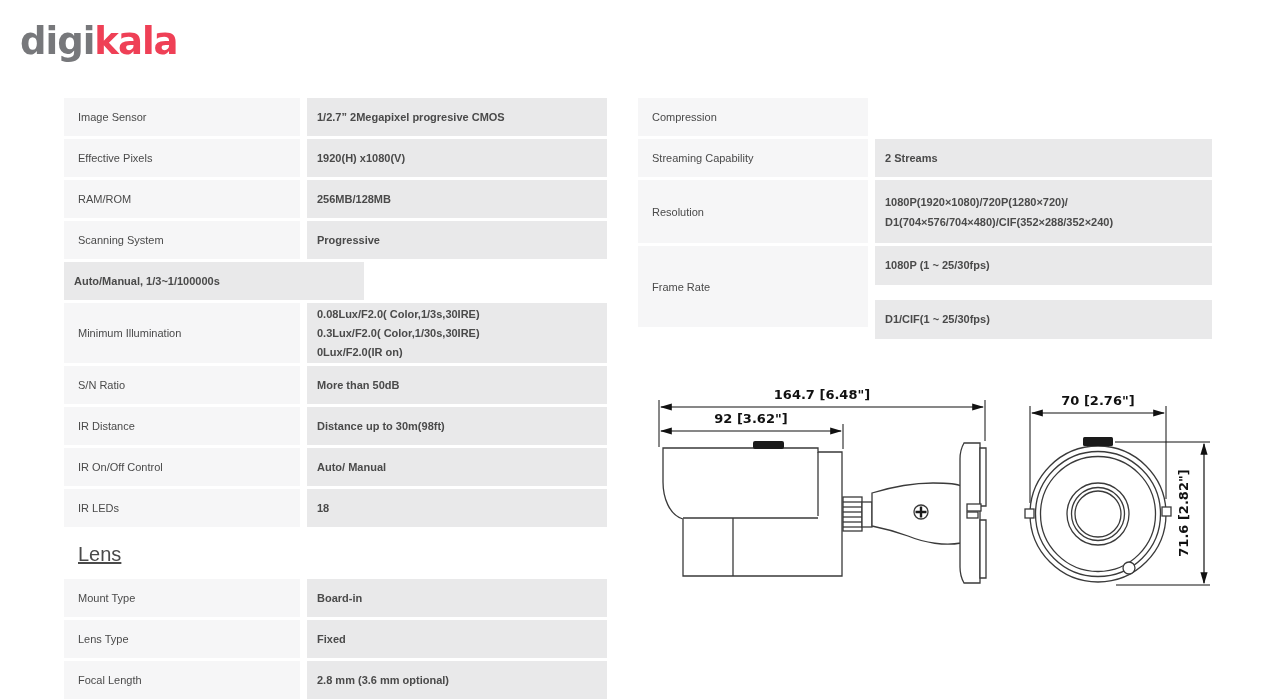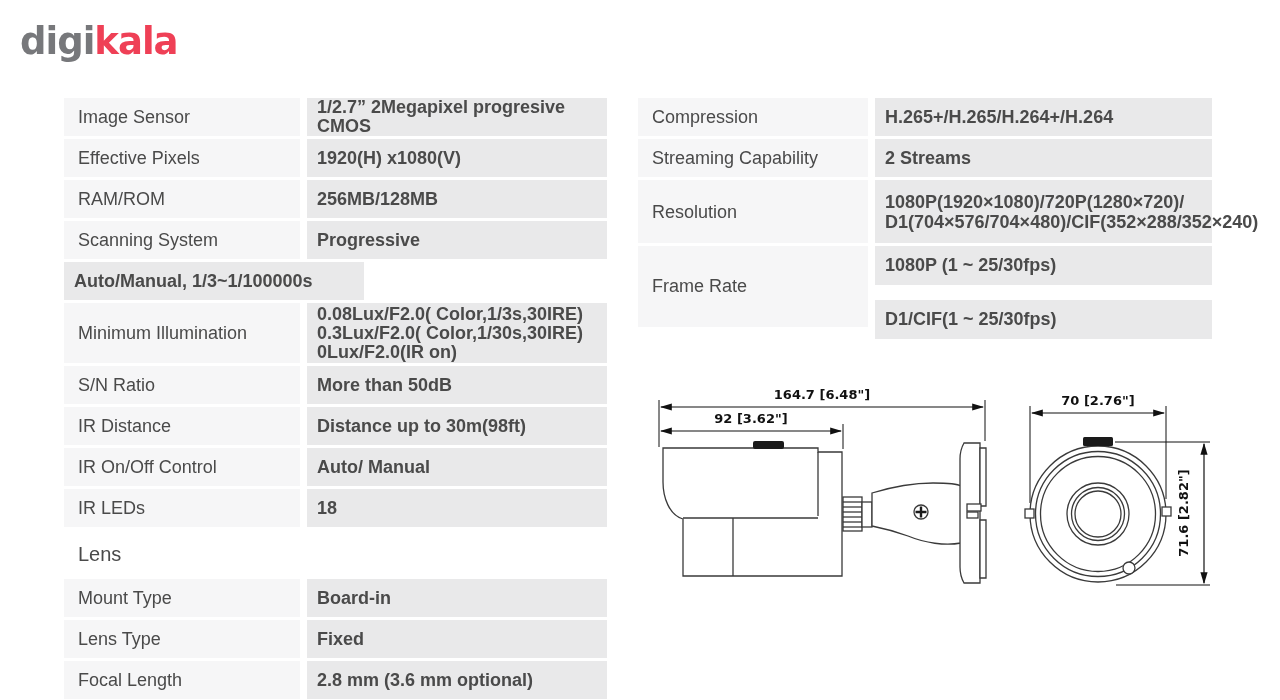--- a/index.html
+++ b/index.html
@@ -10,39 +10,39 @@
   .logo { position: absolute; left: 20px; top: 20px; font-size: 37px; font-weight: 700; letter-spacing: -1px; font-family: "DejaVu Sans", sans-serif; text-align: center; }
   .logo-digi { color: #77787b; }
   .logo-kala { color: #ef4056; }
 
   
   .spec-table { position: absolute; top: 98px; }
   .spec-table.left  { left: 64px;  width: 543px; }
   .spec-table.right { left: 638px; width: 574px; }
 
   .row { display: flex; margin-bottom: 3px; }
-  .cell { display: flex; align-items: center; font-size: 18px; color: #4a4a4a; }
+  .cell { display: flex; align-items: center; font-size: 11px; color: #4a4a4a; }
   .cell.label { background: #f6f6f7; padding-left: 14px; margin-right: 7px; }
   .cell.value { background: #e9e9ea; padding-left: 10px; padding-right: 8px; white-space: pre-line; line-height: 19px; font-weight: bold; }
   .left  .cell.label { width: 236px; }
   .left  .cell.value { width: 300px; }
   .right .cell.label { width: 230px; }
   .right .cell.value { width: 337px; }
   .row.h38 .cell { height: 38px; }
   .row.h60 .cell { height: 60px; }
   .row.h63 .cell { height: 63px; line-height: 20px; }
 
   
   .row.compound { align-items: stretch; }
   .row.compound .cell.label { height: 81px; }
   .fr-values { display: flex; flex-direction: column; }
   .fr-values .cell.value { height: 39px; }
   .fr-values .cell.value:first-child { margin-bottom: 15px; }
 
-  .section-title { font-size: 20px; color: #4a4a4a; padding: 13px 0 13px 14px; }
+  .section-title { font-size: 20px; color: #4a4a4a; padding: 13px 0 13px 14px; text-decoration: underline; }
 
   
   .diagram { position: absolute; top: 385px; }
   .diagram.side  { left: 650px; }
   .diagram.front { left: 1020px; }
   .dim-text { font-family: "DejaVu Sans", sans-serif; font-size: 13px; font-weight: 700; fill: #111111; }
   .draw { stroke: #3a3a3a; fill: none; stroke-width: 1.3; }
   .draw-fill { stroke: #3a3a3a; fill: #ffffff; stroke-width: 1.3; }
   .dimline { stroke: #111111; stroke-width: 1.2; }
   .extline { stroke: #111111; stroke-width: 1; }
@@ -109,21 +109,20 @@
   </div>
   <div class="row h38">
     <div class="cell label">Focal Length</div>
     <div class="cell value">2.8 mm (3.6 mm optional)</div>
   </div>
 </div>
 
 <div class="spec-table right">
   <div class="row h38">
     <div class="cell label">Compression</div>
-    <div class="cell value">H.265+/H.265/H.264+/H.264</div>
   </div>
   <div class="row h38">
     <div class="cell label">Streaming Capability</div>
     <div class="cell value">2 Streams</div>
   </div>
   <div class="row h63">
     <div class="cell label">Resolution</div>
     <div class="cell value">1080P(1920×1080)/720P(1280×720)/
 D1(704×576/704×480)/CIF(352×288/352×240)</div>
   </div>

